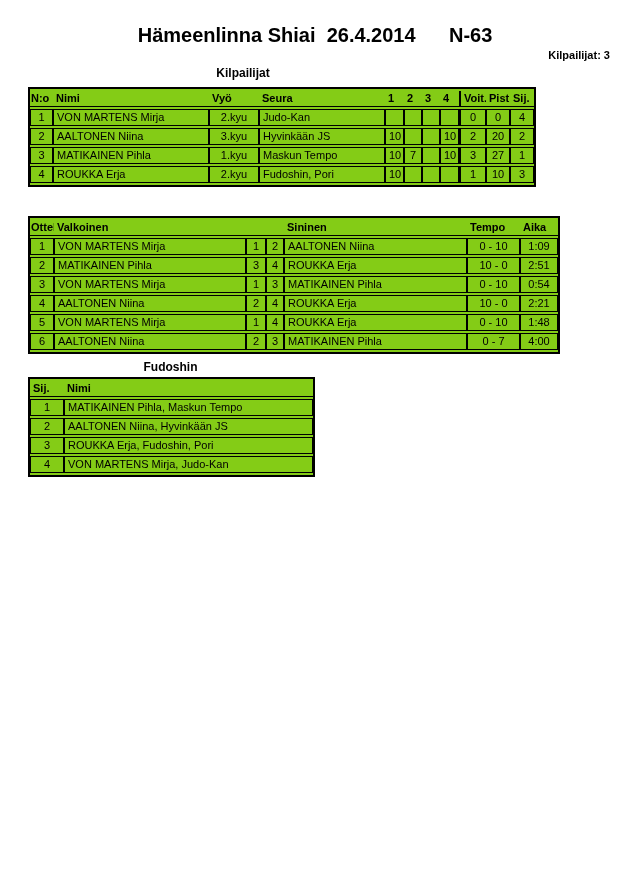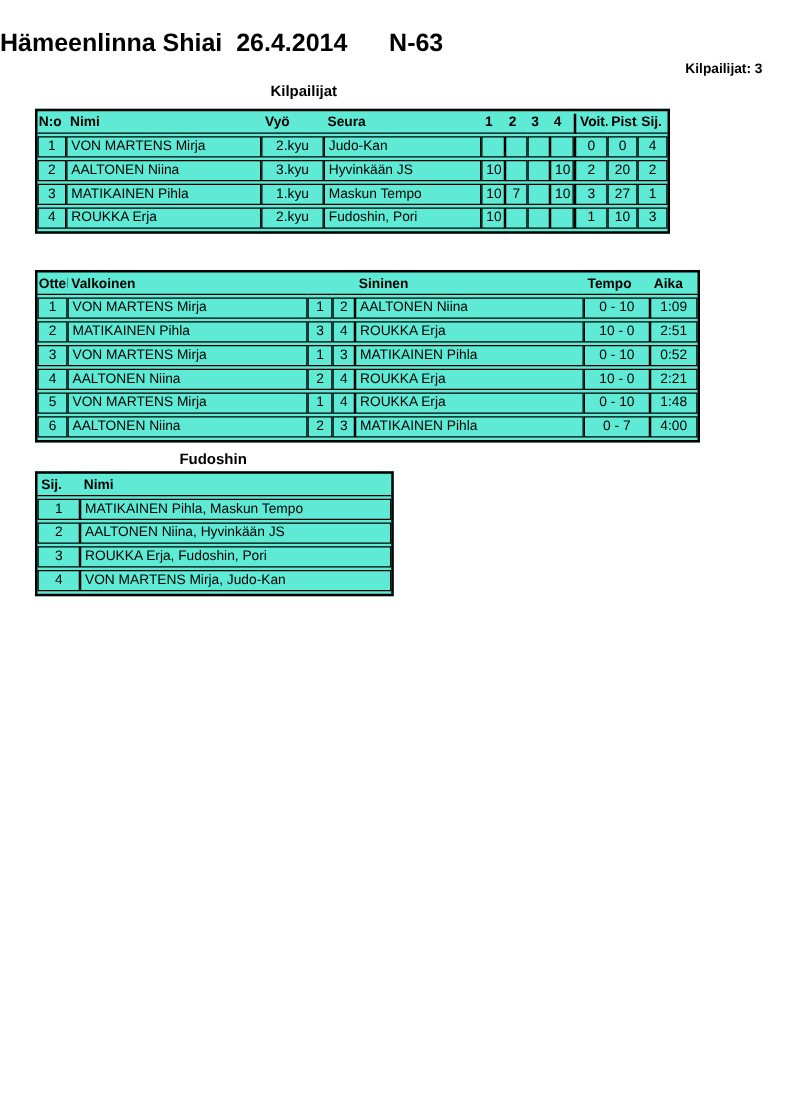--- a/index.html
+++ b/index.html
@@ -8,42 +8,42 @@
     background: #ffffff;
     font-family: "Liberation Sans", sans-serif;
     color: #000000;
     position: relative;
     overflow: hidden;
   }
   .abs { position: absolute; }
 
   .doc-title {
     top: 24px; left: 0; width: 630px;
-    text-align: left;
+    text-align: center;
     font-size: 20px; font-weight: bold;
     white-space: pre;
   }
   .count-label {
     top: 49px; right: 20px;
     font-size: 11px; font-weight: bold;
   }
   .section-heading {
     font-size: 12px; font-weight: bold;
     text-align: center;
   }
   #heading-competitors { top: 66px;  left: 28px; width: 430px; }
   #heading-matches     { top: 198px; left: 28px; width: 530px; margin-top: 45px; }
   #heading-results     { top: 360px; left: 28px; width: 285px; }
 
   table {
     border-collapse: separate;
     border-spacing: 0 2px;
     table-layout: fixed;
     border: 2px solid #000;
-    background: #5eead4;
+    background: #84cc16;
   }
   #table-competitors { top: 87px;  left: 28px; width: 504px; }
   #table-matches     { top: 216px; left: 28px; width: 528px; }
   #table-results     { top: 377px; left: 28px; width: 283px; }
 
   th, td {
     font-size: 11px;
     line-height: 15px;
     height: 15px;
     padding: 0 3px;
@@ -190,21 +190,21 @@
     <td class="c">10 - 0</td>
     <td class="c">2:51</td>
   </tr>
   <tr>
     <td class="c">3</td>
     <td>VON MARTENS Mirja</td>
     <td class="c">1</td>
     <td class="c">3</td>
     <td>MATIKAINEN Pihla</td>
     <td class="c">0 - 10</td>
-    <td class="c">0:52</td>
+    <td class="c">0:54</td>
   </tr>
   <tr>
     <td class="c">4</td>
     <td>AALTONEN Niina</td>
     <td class="c">2</td>
     <td class="c">4</td>
     <td>ROUKKA Erja</td>
     <td class="c">10 - 0</td>
     <td class="c">2:21</td>
   </tr>

